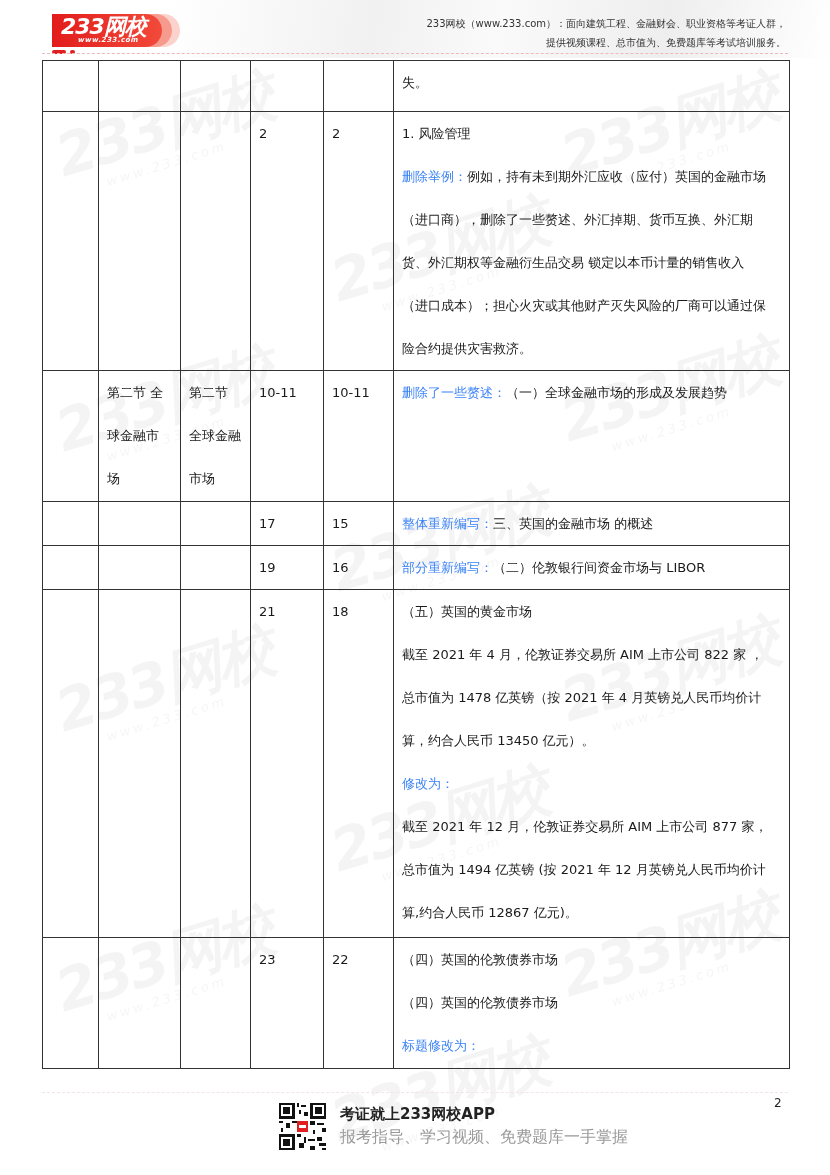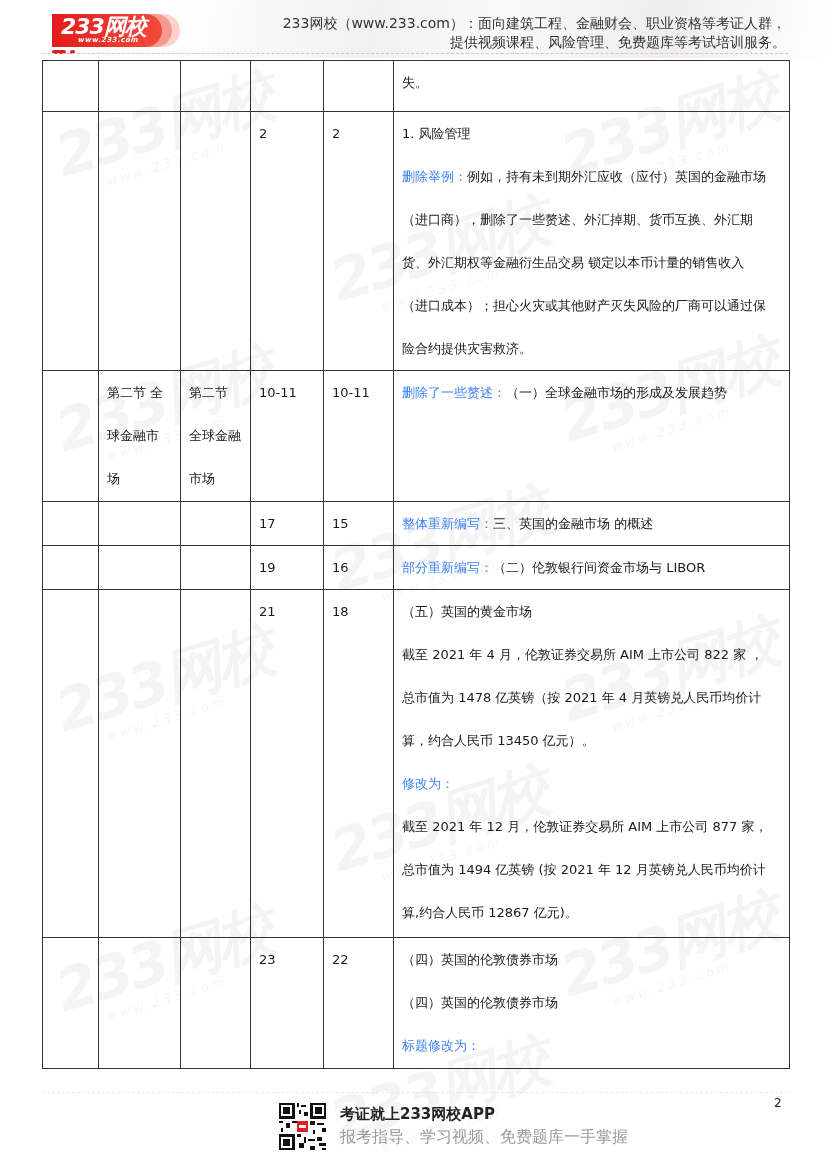--- a/index.html
+++ b/index.html
@@ -31,21 +31,21 @@
     font-size: 22px; letter-spacing: -1px; font-family: "DejaVu Sans", sans-serif; line-height: 24px;
   }
   .logo-sub {
     position: absolute; left: 26px; top: 22px; color: #ffffff; font-size: 7px; font-style: italic; font-weight: bold;
     letter-spacing: 0.5px; line-height: 8px;
   }
   .logo-dash1 { position: absolute; left: 52px; top: 50px; width: 14px; height: 4px; background: #e02020; border-radius: 2px; }
   .logo-dash2 { position: absolute; left: 70px; top: 50px; width: 5px; height: 4px; background: #e02020; border-radius: 2px; }
   .header-tagline {
     position: absolute; right: 44px; top: 14px; width: 520px; text-align: right;
-    font-size: 14px; line-height: 19px; color: #333333; font-family: "DejaVu Sans", sans-serif;
+    font-size: 10px; line-height: 19px; color: #333333; font-family: "DejaVu Sans", sans-serif;
   }
 
   
   .wm { position: absolute; transform: rotate(-17deg); color: rgba(0,0,0,0.045); pointer-events: none; z-index: 0; }
   .wm .big { font-size: 58px; font-weight: bold; font-style: italic; line-height: 60px; letter-spacing: -3px; font-family: "DejaVu Sans", sans-serif; }
   .wm .small { font-size: 13px; font-style: italic; letter-spacing: 3px; margin-left: 40px; font-family: "DejaVu Sans", sans-serif; }
 
   
   table.changes {
     position: absolute; left: 42px; top: 60px; width: 747px;
@@ -77,21 +77,21 @@
   <div class="logo-ring1"></div>
   <div class="logo-main">
     <span class="logo-text">233网校</span>
     <span class="logo-sub">www.233.com</span>
   </div>
 </div>
 <div class="logo-dash1"></div>
 <div class="logo-dash2"></div>
 <div class="header-tagline">
   <div>233网校（www.233.com）：面向建筑工程、金融财会、职业资格等考证人群，</div>
-  <div>提供视频课程、风险管理、免费题库等考试培训服务。</div>
+  <div>提供视频课程、总市值为、免费题库等考试培训服务。</div>
 </div>
 <div class="header-divider"></div>
 
 <div class="wm" style="left:55px;top:95px;">
     <div class="big">233网校</div>
     <div class="small">www.233.com</div>
   </div>
 <div class="wm" style="left:560px;top:95px;">
     <div class="big">233网校</div>
     <div class="small">www.233.com</div>

